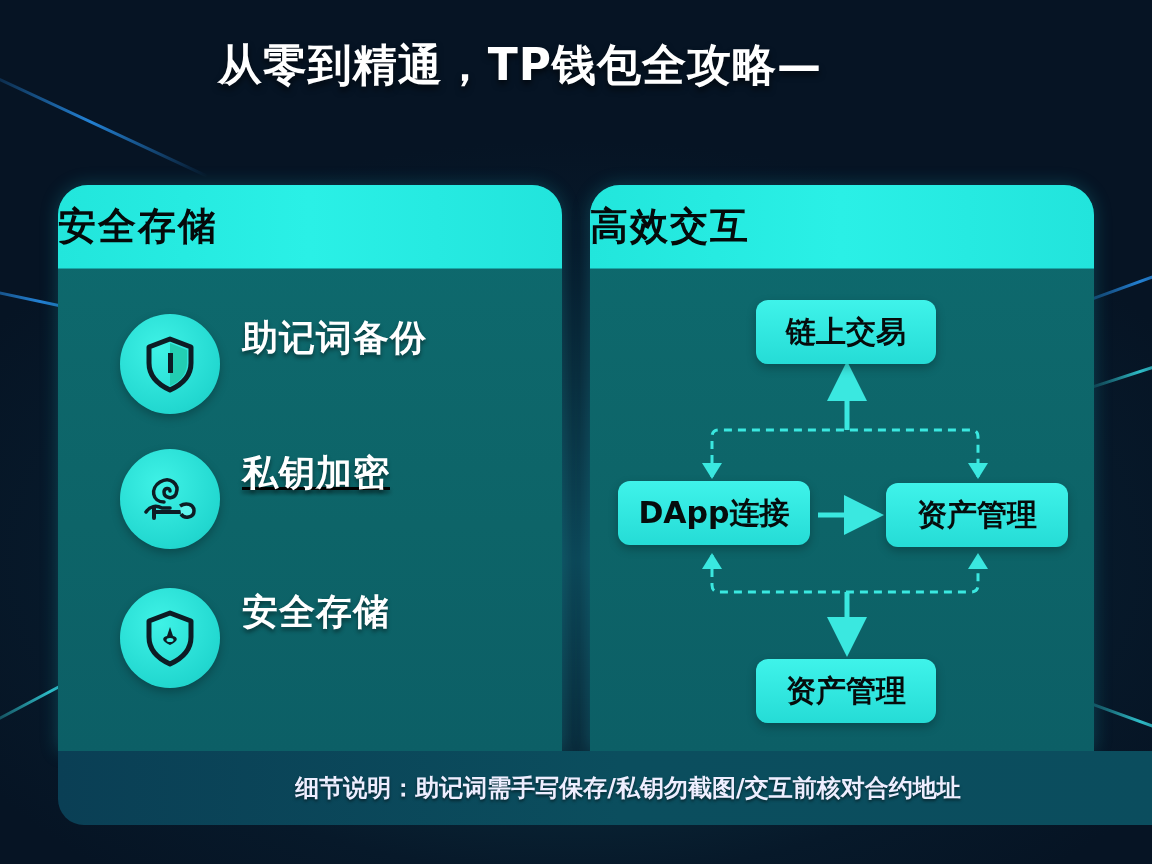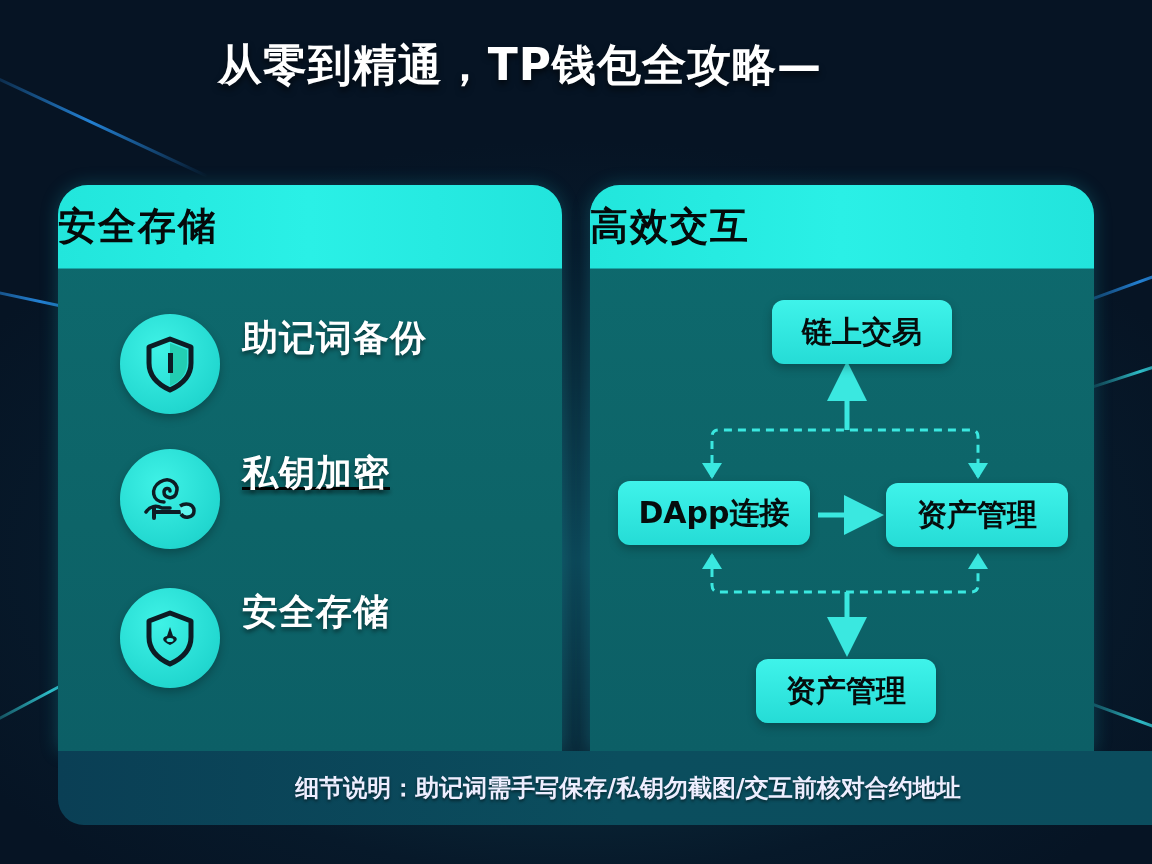--- a/index.html
+++ b/index.html
@@ -114,21 +114,21 @@
 
     <line x1="228" y1="330" x2="274" y2="330" stroke="#3ae8e0" stroke-width="5" marker-end="url(#ah)"></line>
 
     <path d="M122 370 V400 Q122 407 129 407 H381 Q388 407 388 400 V370" fill="none" stroke="#3ae8e0" stroke-width="3" stroke-dasharray="8 6"></path>
     <path d="M112 384 L132 384 L122 368 Z" fill="#3ae8e0"></path>
     <path d="M378 384 L398 384 L388 368 Z" fill="#3ae8e0"></path>
 
     <line x1="257" y1="407" x2="257" y2="452" stroke="#3ae8e0" stroke-width="5" marker-end="url(#ah)"></line>
   </svg>
 
-  <div class="node" style="left:182px;top:115px;width:180px;">
+  <div class="node" style="left:166px;top:115px;width:180px;">
     <span>链上交易</span>
   </div>
   <div class="node" style="left:28px;top:296px;width:192px;">
     <span>DApp连接</span>
   </div>
   <div class="node" style="left:296px;top:298px;width:182px;">
     <span>资产管理</span>
   </div>
   <div class="node" style="left:166px;top:474px;width:180px;">
     <span>资产管理</span>

